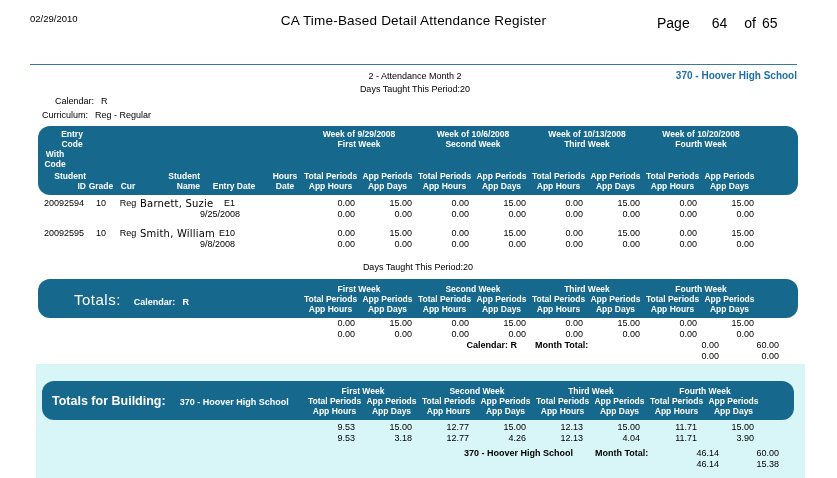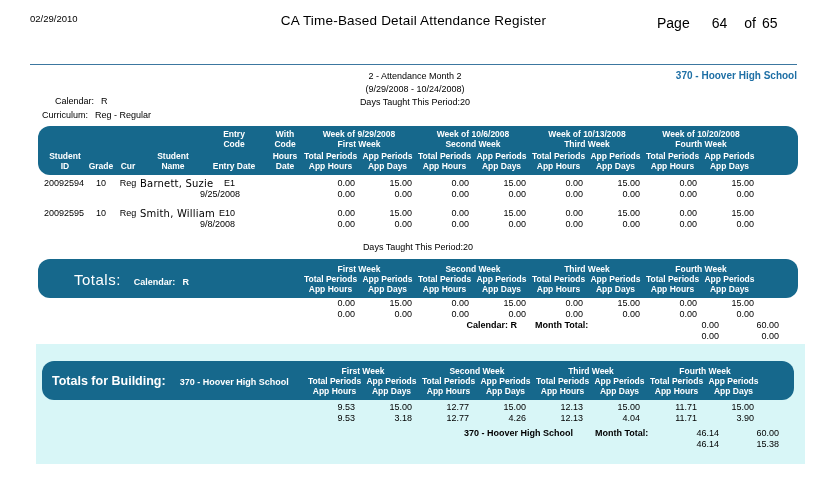--- a/index.html
+++ b/index.html
@@ -19,25 +19,25 @@
   .sub-curr{position:absolute;left:42px;top:42px;}
   .gap8{margin-left:7px;}
   .dval{}
   .sheet{margin-left:38px;width:760px;}
   .grid{display:grid;grid-template-columns:48px 30px 24px 60px 68px 34px repeat(8,57px) 40px;}
   .wgrid{display:grid;grid-template-columns:264px repeat(4,114px) 40px;}
   .band{background:#16688c;color:#fff;border-radius:12px;}
   .att-band{padding-top:3px;}
   .band-title{text-align:center;font-weight:bold;font-size:9px;line-height:12px;}
   .hcell,.wk,.code-h,.hl{font-weight:bold;font-size:8.5px;text-align:center;line-height:10px;}
-  .codes{display:flex;justify-content:flex-end;}
+  .codes{display:flex;justify-content:flex-end;flex-direction:column;}
   .code-h{width:68px;}
   .code-h.wcode{width:34px;}
   .r3{align-items:end;padding:2px 0 4px 0;}
-  .hl.lft{text-align:center;padding-left:6px;}
+  .hl.lft{text-align:right;padding-left:6px;}
   .num{text-align:right;padding-right:4px;line-height:11px;white-space:nowrap;}
   .srow{margin-top:3px;margin-bottom:8px;line-height:11px;}
   .c-name{font-family:"DejaVu Sans",sans-serif;font-size:10px;white-space:nowrap;letter-spacing:.2px;}
   .c-id{padding-left:6px;}
   .ctr{text-align:center;}
   .c-entry{text-align:right;padding-right:33px;white-space:nowrap;}
   .g7{grid-column:7;}
   .gc5{grid-column:5;}
   .midline{text-align:center;width:760px;margin-top:12px;}
   .tband{margin-top:7px;padding:5px 0 4px 0;align-items:center;}
@@ -72,21 +72,20 @@
       <span class="pof">of</span>
       <span class="ptot">65</span>
     </div>
   </div>
 
   <div class="rule"></div>
 
   <div class="subhead">
     <div class="sub-center">
       <div>2 - Attendance Month 2</div>
-      <div>(9/29/2008 - 10/24/2008)</div>
       <div>
         <span>Days Taught This Period:</span><span class="dval">20</span>
       </div>
     </div>
     <div class="sub-school">370 - Hoover High School</div>
     <div class="sub-cal">
       <span>Calendar:</span><span class="gap8">R</span>
     </div>
     <div class="sub-curr">
       <span>Curriculum:</span><span class="gap8">Reg - Regular</span>

